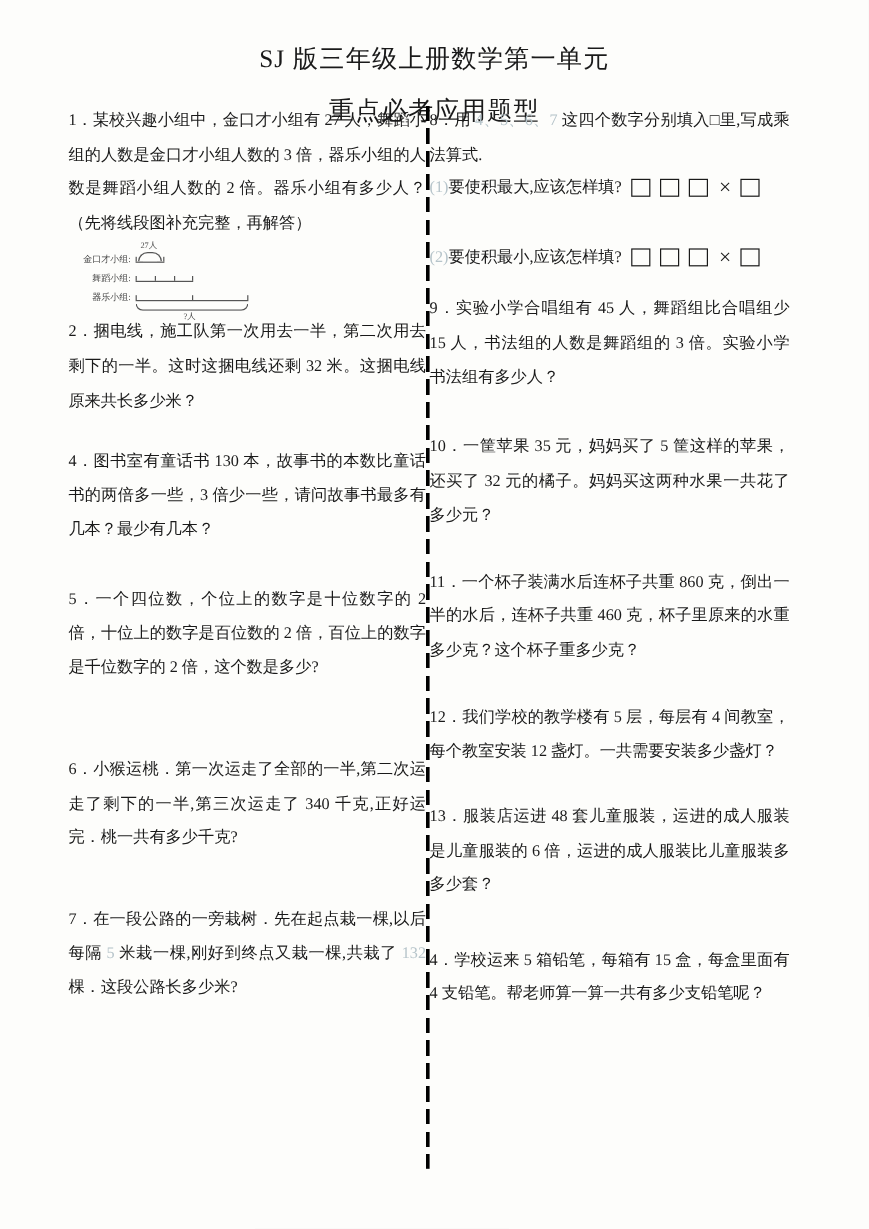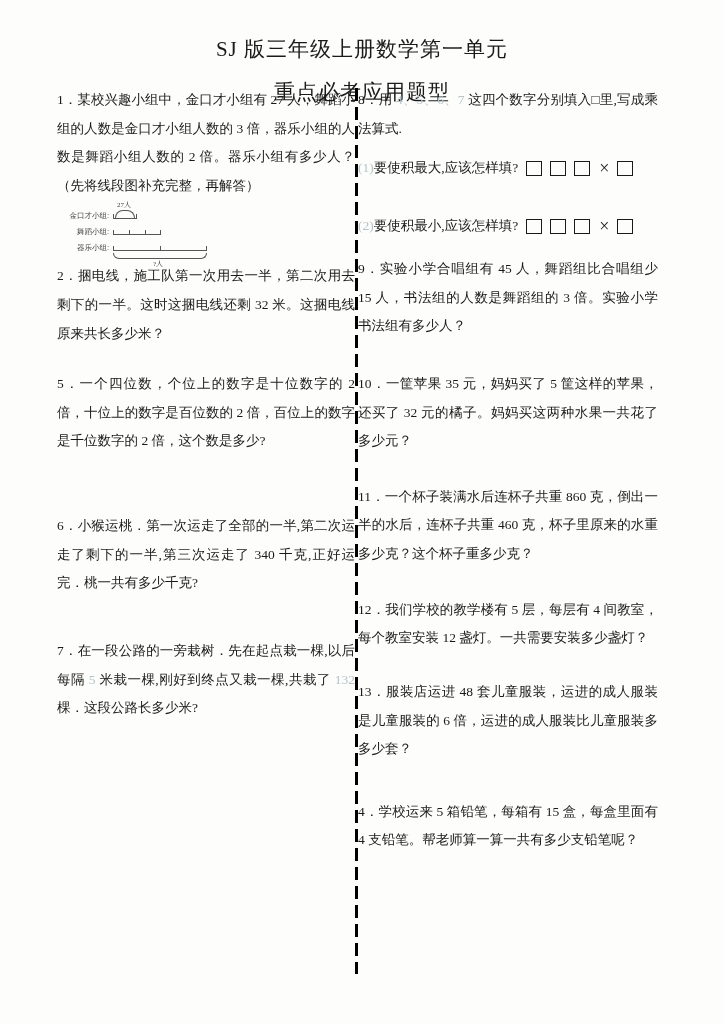--- a/index.html
+++ b/index.html
@@ -55,21 +55,21 @@
   }
   .d-topvalue { position: absolute; top: -2px; left: 52px; font-size: 7px; }
   .d-underbrace {
     position: absolute; top: 51px; left: 48px; width: 94px; height: 6px;
     border: 1px solid #555; border-top: none; border-radius: 0 0 6px 6px;
   }
   .d-botvalue { position: absolute; top: 57px; left: 88px; font-size: 7px; }
 
   
   .q8-row { display: flex; align-items: center; height: 26px; white-space: nowrap; font-size: 13.5px; }
-  .q8-row-1 { margin-top: 12px; }
+  .q8-row-1 { }
   .q8-row-2 { margin-top: 32px; }
   .q9-start { margin-top: 16px; }
   .boxes { display: inline-flex; align-items: center; }
   .sq { display: inline-block; width: 16px; height: 15px; border: 1.6px solid #1a1a1a; margin-left: 8px; background: #fdfdfb; }
   .mult { display: inline-block; font-size: 18px; line-height: 1; margin-left: 9px; }
 </style>
 </head>
 <body>
 
 <div class="page">
@@ -106,20 +106,21 @@
       <span class="d-line d-line3">
           <i class="tick t0"></i>
           <i class="tick t50"></i>
           <i class="tick t100"></i>
         </span>
       <span class="d-underbrace"></span>
       <span class="d-botvalue">?人</span>
     </div>
 
     <p class="q gap22">2．捆电线，施工队第一次用去一半，第二次用去剩下的一半。这时这捆电线还剩 32 米。这捆电线原来共长多少米？</p>
+    <p class="q gap29">4．图书室有童话书 130 本，故事书的本数比童话书的两倍多一些，3 倍少一些，请问故事书最多有几本？最少有几本？</p>
     <p class="q gap56">5．一个四位数，个位上的数字是十位数字的 2 倍，十位上的数字是百位数的 2 倍，百位上的数字是千位数字的 2 倍，这个数是多少?</p>
     <p class="q gap39">6．小猴运桃．第一次运走了全部的一半,第二次运走了剩下的一半,第三次运走了 340 千克,正好运完．桃一共有多少千克?</p>
 
     <p class="q"><span>7．在一段公路的一旁栽树．先在起点栽一棵,以后每隔 </span><span class="faded">5</span><span> 米栽一棵,刚好到终点又栽一棵,共栽了 </span><span class="faded">132</span><span> 棵．这段公路长多少米?</span></p>
 
   </div>
 
   <div class="col col-right">
 
     <p class="q"><span>8．用 </span><span class="faded">4、5、6、7</span><span> 这四个数字分别填入□里,写成乘法算式.</span></p>

